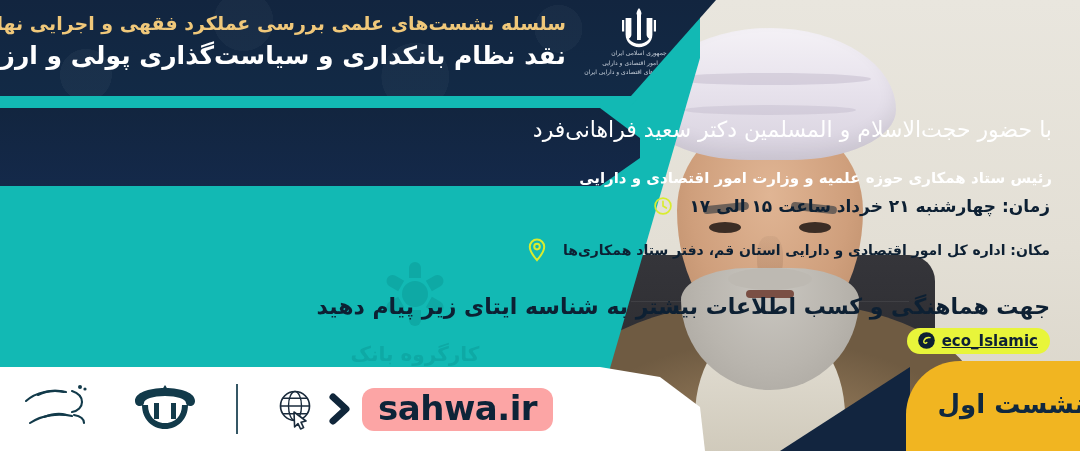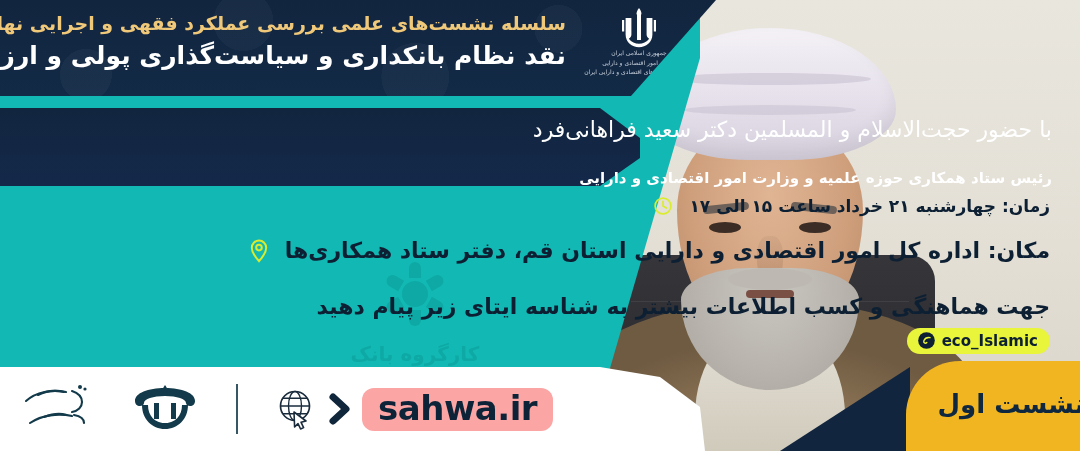--- a/index.html
+++ b/index.html
@@ -234,38 +234,39 @@
     z-index:5;
     right:30px;
     color:#0d2033;
     font-weight:bold;
     white-space:nowrap;
     display:flex;
     align-items:center;
     gap:16px;
   }
   .info-time{ top:196px; right:30px; font-size:17px; }
-  .info-place{ top:238px; right:30px; font-size:22px;text-align:right; }
+  .info-place{ top:238px; right:30px; font-size:14px;text-align:right; }
   .info-cta{ top:294px; right:30px; font-size:22px;margin-left:17px; }
   .info .txt{ color:#0d2033; }
 
   .badge-handle{
     position:absolute;
     z-index:5;
     top:328px; right:30px;
     background:#e8f53a;
     color:#0d2033;
     border-radius:14px;
     padding:3px 12px 4px 10px;
     font-size:15px;
     font-weight:bold;
     direction:ltr;
     display:flex;
     align-items:center;
     gap:6px;
+    text-decoration:underline;
   }
 
   
   .watermark{
     position:absolute;
     z-index:3;
     left:325px; top:252px;
     width:180px;
     text-align:center;
     color:#0b9c99;

